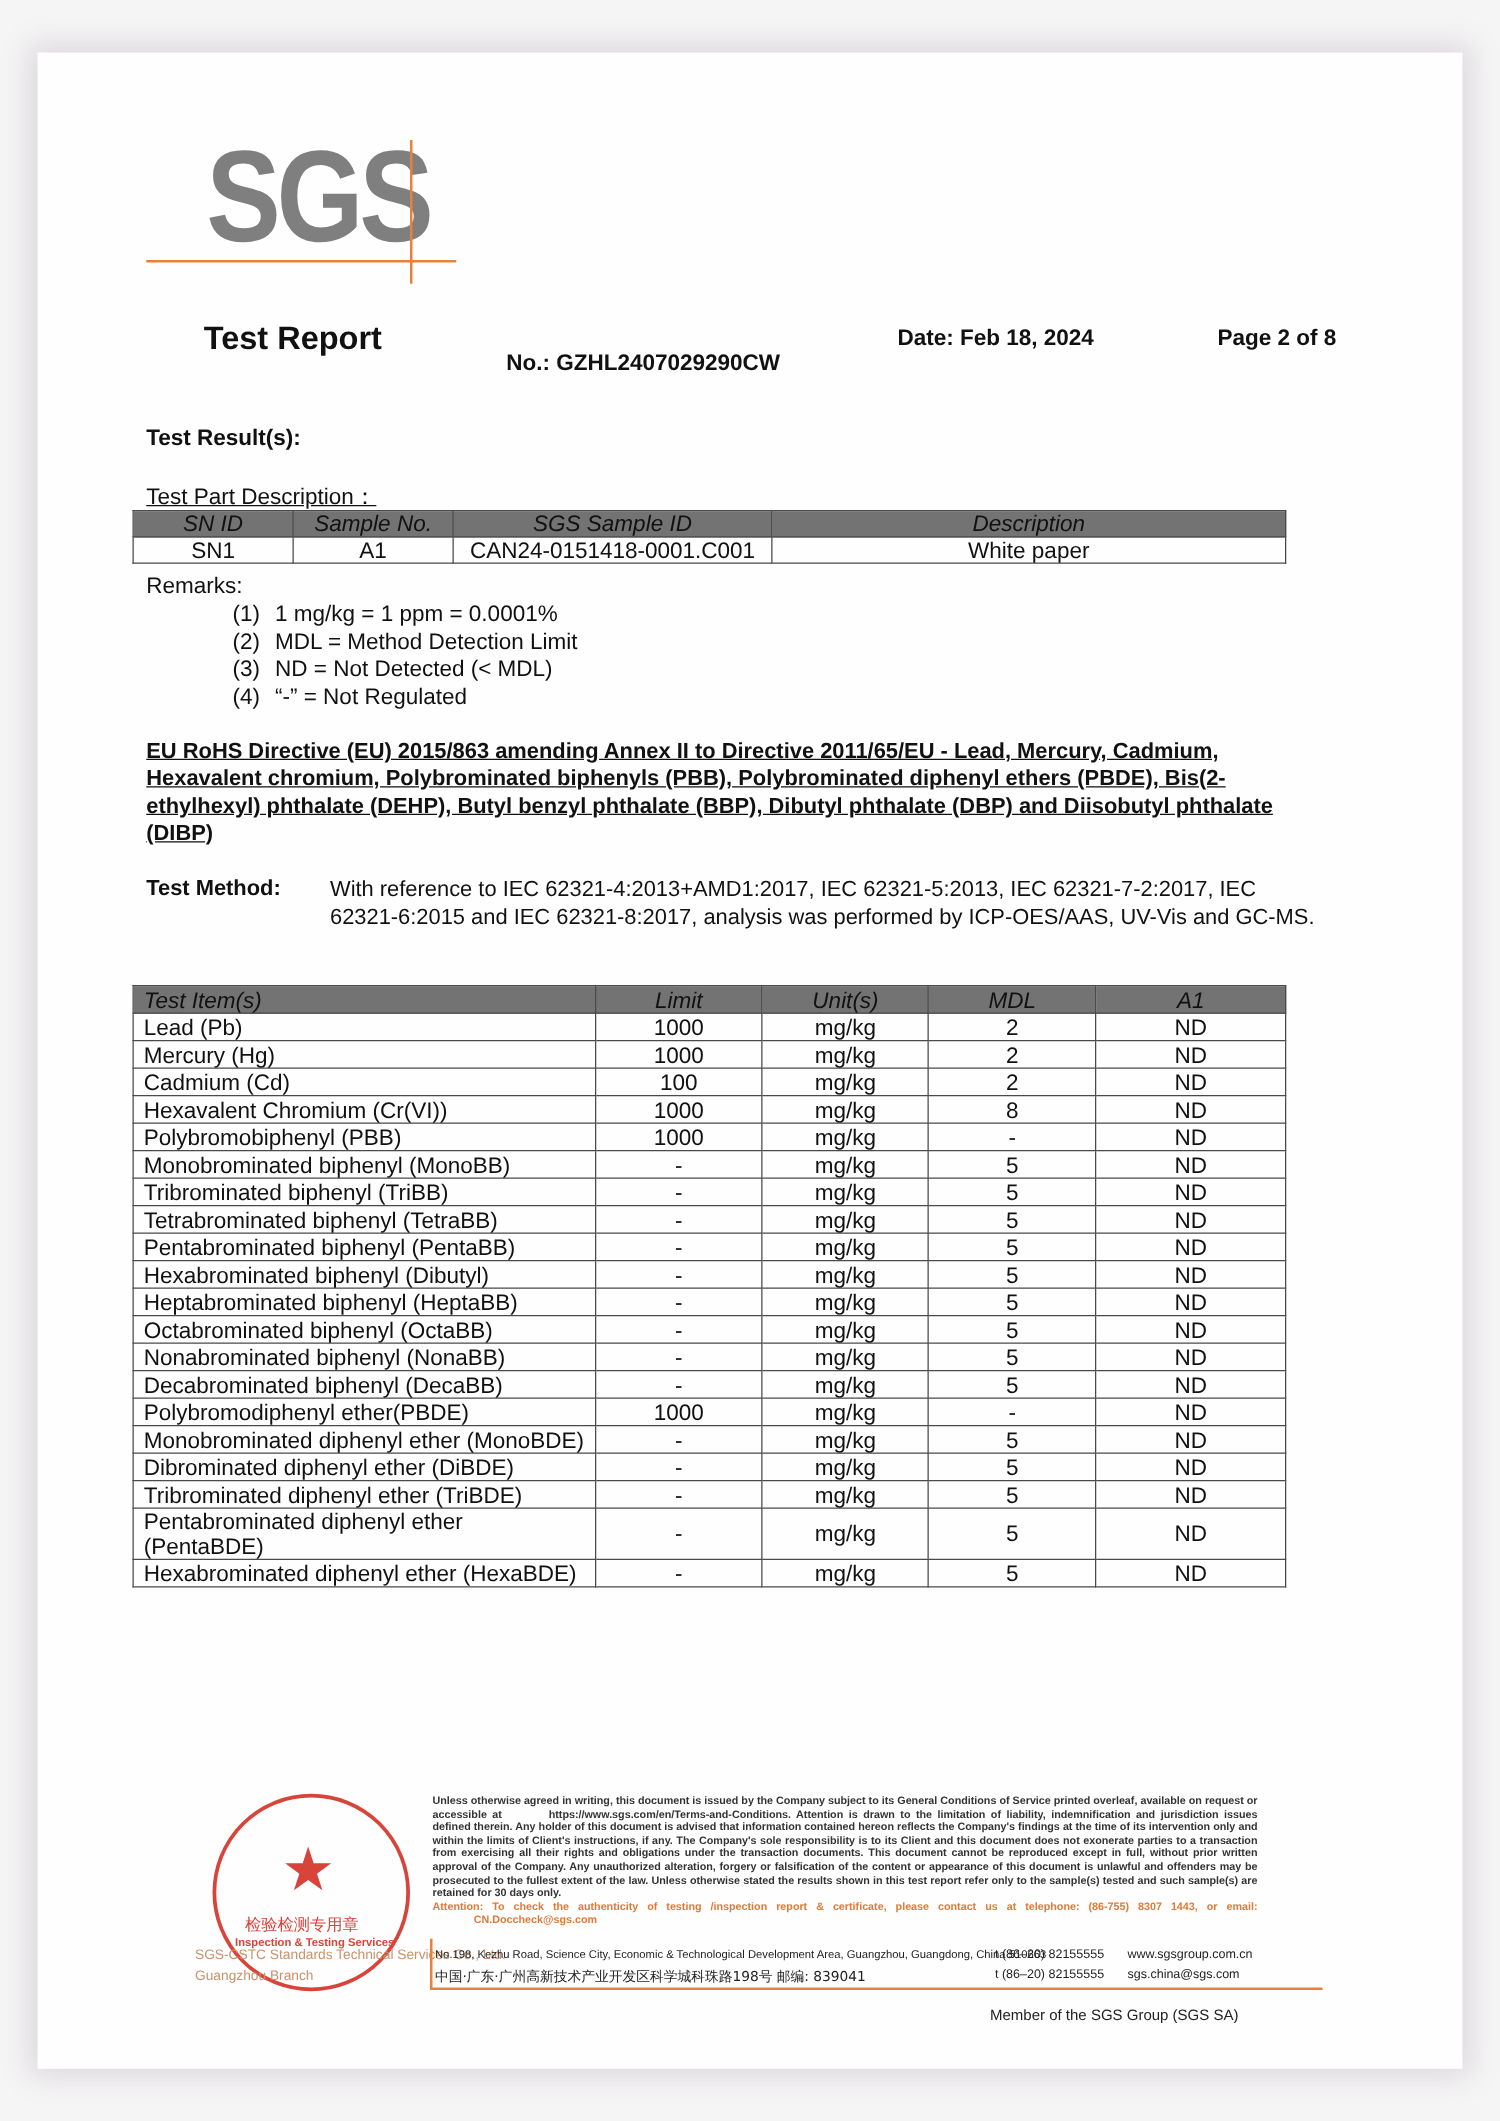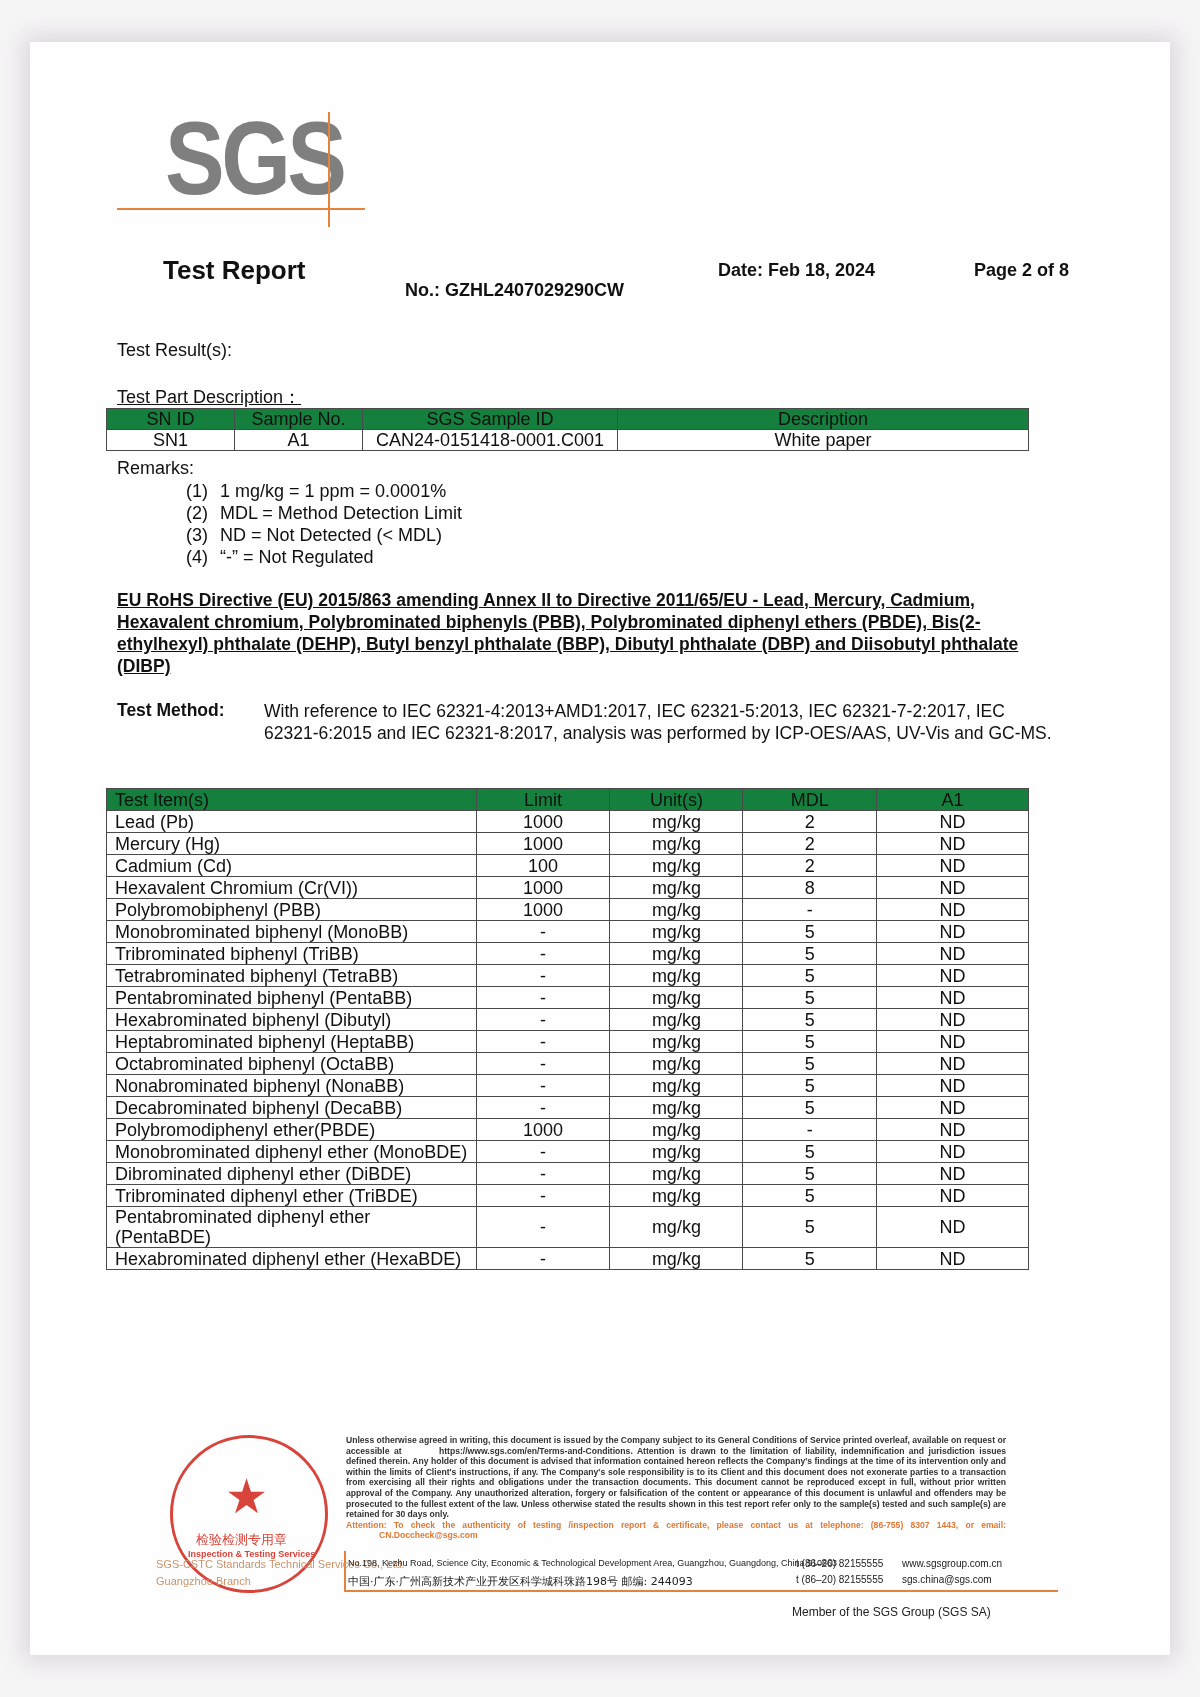--- a/index.html
+++ b/index.html
@@ -12,26 +12,26 @@
   .logo-text { position:absolute; left:0; top:-4px; font-family:"Liberation Sans", sans-serif; font-weight:bold; font-size:104px; letter-spacing:-4px; color:#7f7f80; transform:scaleX(0.86); transform-origin:left top; line-height:1; }
   .logo-hline { position:absolute; left:-48px; top:98px; width:248px; height:2px; background:#e8813b; }
   .logo-vline { position:absolute; left:163px; top:2px; width:2px; height:115px; background:#e8813b; }
 
   
   .hdr-title { left:163px; top:255px; font-weight:bold; font-size:26px; }
   .hdr-no { left:405px; top:260px; font-weight:bold; font-size:18px;margin-top:20px; }
   .hdr-date { left:718px; top:260px; font-weight:bold; font-size:18px; }
   .hdr-page { left:974px; top:260px; font-weight:bold; font-size:18px; }
 
-  .result-title { left:117px; top:340px; font-weight:normal; font-size:18px; }
+  .result-title { left:117px; top:340px; font-weight:bold; font-size:18px; }
   .part-desc { left:117px; top:385px; font-size:18px; text-decoration:underline; }
 
   table { border-collapse:collapse; position:absolute; font-size:18px; }
   td, th { border:1.5px solid #4a4a4a; padding:0 6px; font-weight:normal; line-height:20px; }
-  th { background:#15803d; }
+  th { background:#737373;font-style:italic; }
   .c { text-align:center; }
   .l { text-align:left; }
 
   .part-table { left:106px; top:408px; width:923px; }
   .part-table th, .part-table td { height:20px; }
 
   .remarks-label { left:117px; top:458px; font-size:18px; }
   .remarks { left:186px; top:480px; font-size:18px; line-height:22px; }
   .remark-row span:first-child { display:inline-block; width:34px; }
 
@@ -298,19 +298,19 @@
   <div class="stamp-branch">Guangzhou Branch</div>
 </div>
 
 <div class="abs disclaimer">
   <span>Unless otherwise agreed in writing, this document is issued by the Company subject to its General Conditions of Service printed overleaf, available on request or accessible at </span><a>https://www.sgs.com/en/Terms-and-Conditions.</a><span> Attention is drawn to the limitation of liability, indemnification and jurisdiction issues defined therein. Any holder of this document is advised that information contained hereon reflects the Company's findings at the time of its intervention only and within the limits of Client's instructions, if any. The Company's sole responsibility is to its Client and this document does not exonerate parties to a transaction from exercising all their rights and obligations under the transaction documents. This document cannot be reproduced except in full, without prior written approval of the Company. Any unauthorized alteration, forgery or falsification of the content or appearance of this document is unlawful and offenders may be prosecuted to the fullest extent of the law. Unless otherwise stated the results shown in this test report refer only to the sample(s) tested and such sample(s) are retained for 30 days only.</span>
   <div class="attention"><span>Attention: To check the authenticity of testing /inspection report &amp; certificate, please contact us at telephone: (86-755) 8307 1443, or email: </span><a>CN.Doccheck@sgs.com</a></div>
 </div>
 
 <div class="abs foot-vline"></div>
 <div class="abs addr-en">No.198, Kezhu Road, Science City, Economic &amp; Technological Development Area, Guangzhou, Guangdong, China  510663</div>
-<div class="abs addr-cn">中国·广东·广州高新技术产业开发区科学城科珠路198号  邮编: 244093</div>
+<div class="abs addr-cn">中国·广东·广州高新技术产业开发区科学城科珠路198号  邮编: 839041</div>
 <div class="abs tel1">t (86–20) 82155555</div>
 <div class="abs tel2">t (86–20) 82155555</div>
 <div class="abs web">www.sgsgroup.com.cn</div>
 <div class="abs mail">sgs.china@sgs.com</div>
 <div class="abs foot-hline"></div>
 <div class="abs member">Member of the SGS Group (SGS SA)</div>
 
 </body></html>

